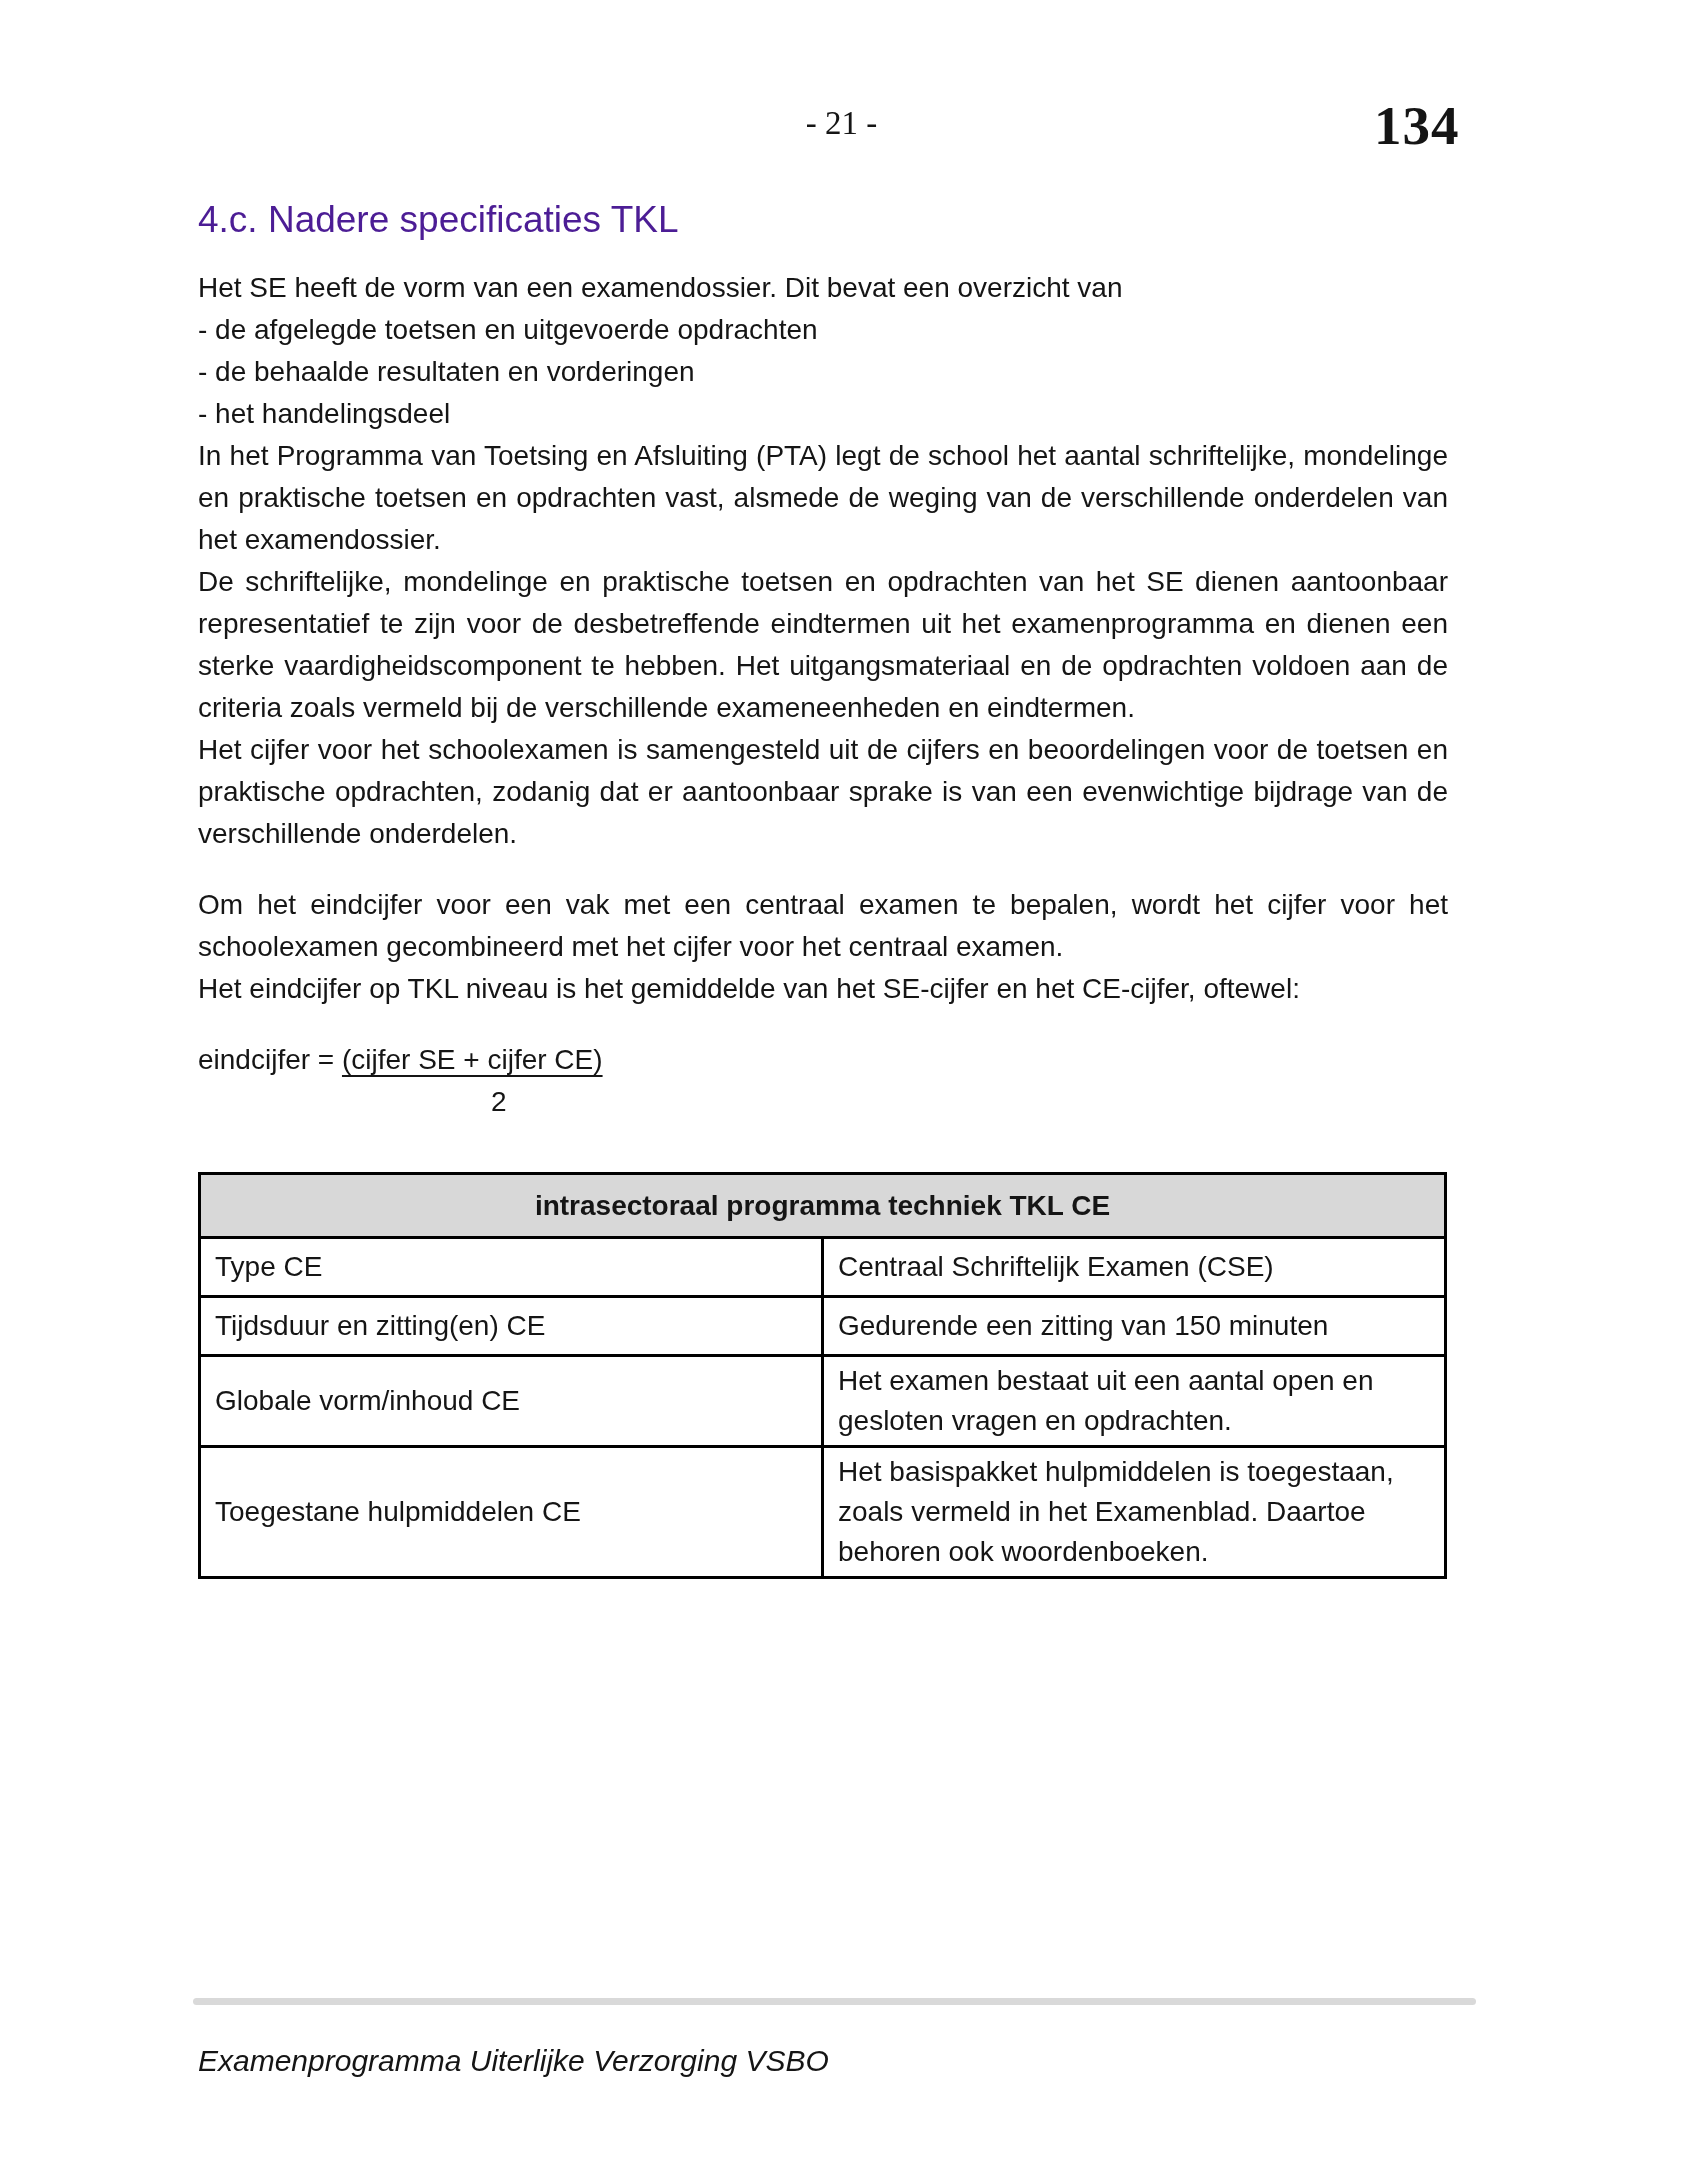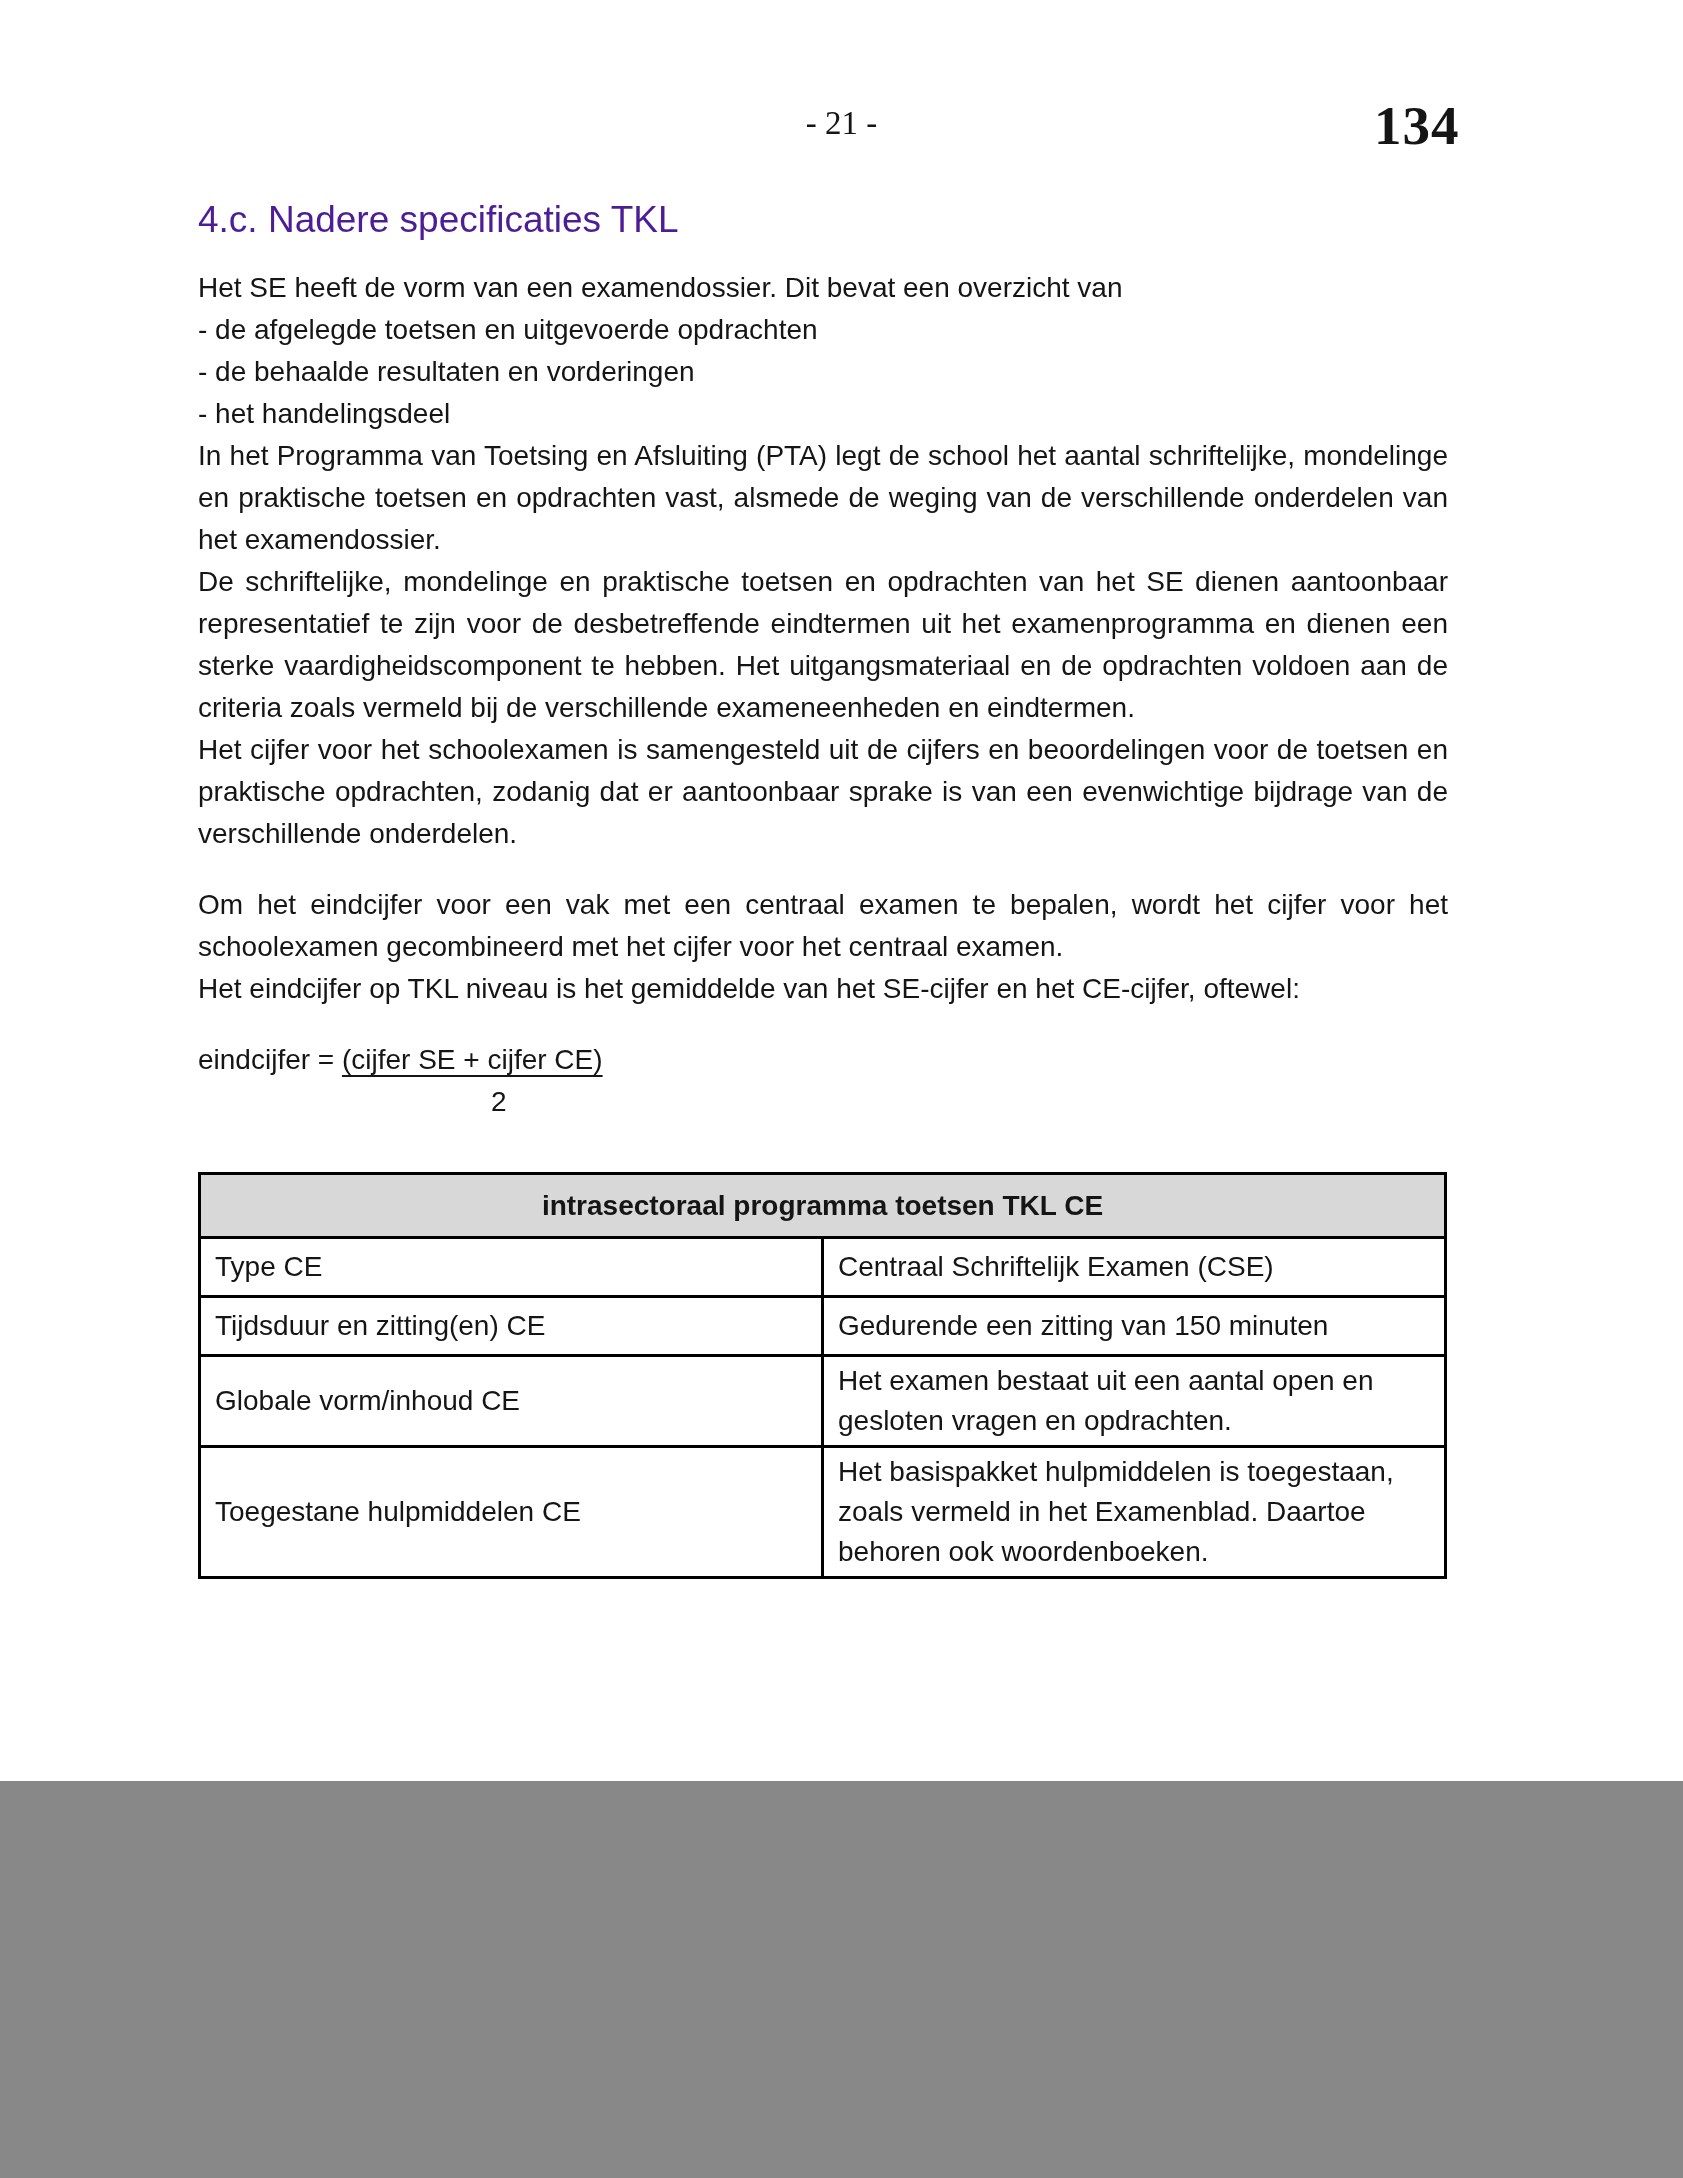--- a/index.html
+++ b/index.html
@@ -1,19 +1,19 @@
 <!DOCTYPE html>
 <html lang="nl"><head>
 <meta charset="utf-8">
 <title>Document</title>
 <style>
   html,body { margin:0; padding:0; background:#888; }
   .page {
     position:relative;
-    width:1683px; height:1781px;
+    width:1683px; height:2178px;
     margin:0 auto;
     background:#ffffff;
     font-family:"Liberation Sans", sans-serif;
     font-size:28px;
     line-height:42px;
     color:#151515;
     overflow:hidden;
   }
   
   .pagenum-center {
@@ -111,21 +111,21 @@
     </div>
 
     <div class="formula">
       <div><span>eindcijfer = </span><span class="formula-num">(cijfer SE + cijfer CE)</span></div>
       <div class="formula-denom">2</div>
     </div>
 
     <table class="spec-table">
       <tbody>
           <tr>
-        <th colspan="2">intrasectoraal programma toetsen TKL CE</th>
+        <th colspan="2">intrasectoraal programma techniek TKL CE</th>
       </tr>
       <tr>
         <td class="col-label">Type CE</td>
         <td>Centraal Schriftelijk Examen (CSE)</td>
       </tr>
       <tr>
         <td class="col-label">Tijdsduur en zitting(en) CE</td>
         <td>Gedurende een zitting van 150 minuten</td>
       </tr>
       <tr>

